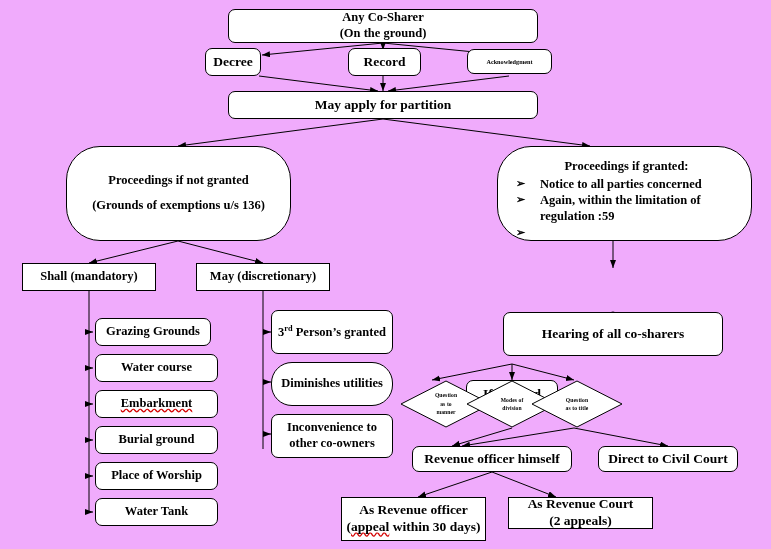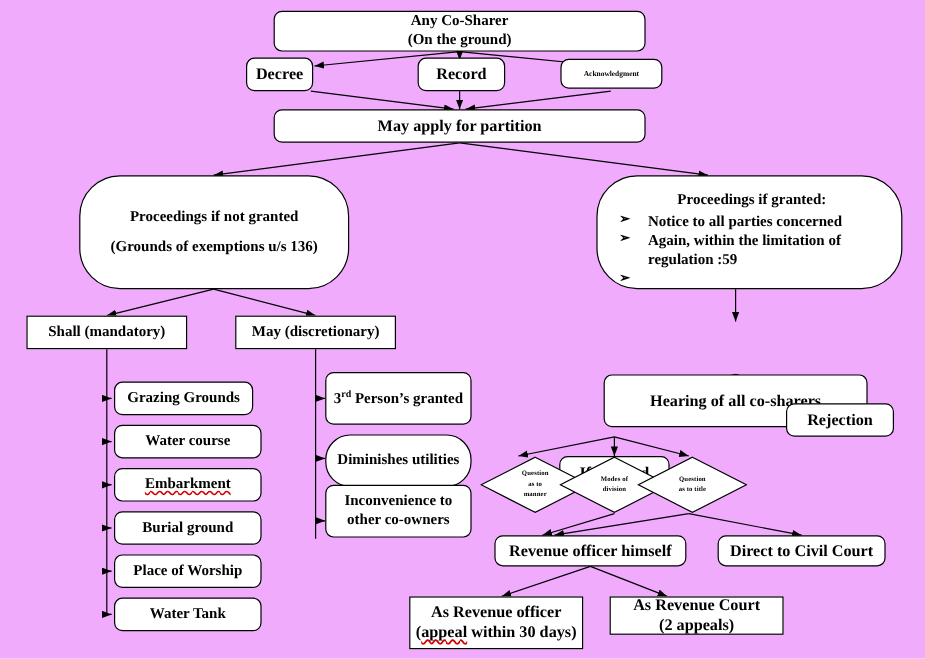--- a/index.html
+++ b/index.html
@@ -232,34 +232,31 @@
   <div class="node rounded t12" style="left:95px; top:498px; width:123px; height:28px;">
     <span class="ln">Water Tank</span>
   </div>
 
   <div class="node rounded t12" style="left:271px; top:310px; width:122px; height:44px;">
     <span class="ln"><span>3</span><span class="sup">rd</span><span> Person’s granted</span></span>
   </div>
   <div class="node rounded t12" style="left:271px; top:362px; width:122px; height:44px;border-radius:21px;">
     <span class="ln">Diminishes utilities</span>
   </div>
-  <div class="node rounded t12" style="left:271px; top:404px; width:122px; height:44px;">
+  <div class="node rounded t12" style="left:271px; top:414px; width:122px; height:44px;">
     <span class="ln">Inconvenience to</span>
     <span class="ln">other co-owners</span>
   </div>
 
   <div class="node rounded t13" style="left:503px; top:268px; width:220px; height:44px;margin-top:44px;">
     <span class="ln">Hearing of all co-sharers</span>
   </div>
 
   <div class="node rounded t13" style="left:466px; top:336px; width:92px; height:28px;margin-top:44px;">
     <span class="ln">If granted</span>
-  </div>
-  <div class="node rounded t13" style="left:655px; top:336px; width:90px; height:28px;">
-    <span class="ln">Rejection</span>
   </div>
 
   <div class="diamond" style="left:400px; top:380px; width:92px; height:48px;">
     <svg class="shape" viewBox="0 0 92 48" preserveAspectRatio="none">
       <polygon points="46,1 91,24 46,47 1,24" fill="#fff" stroke="#000" stroke-width="1"></polygon>
     </svg>
     <div class="dtext">
       <div>Question</div>
       <div>as to</div>
       <div>manner</div>

